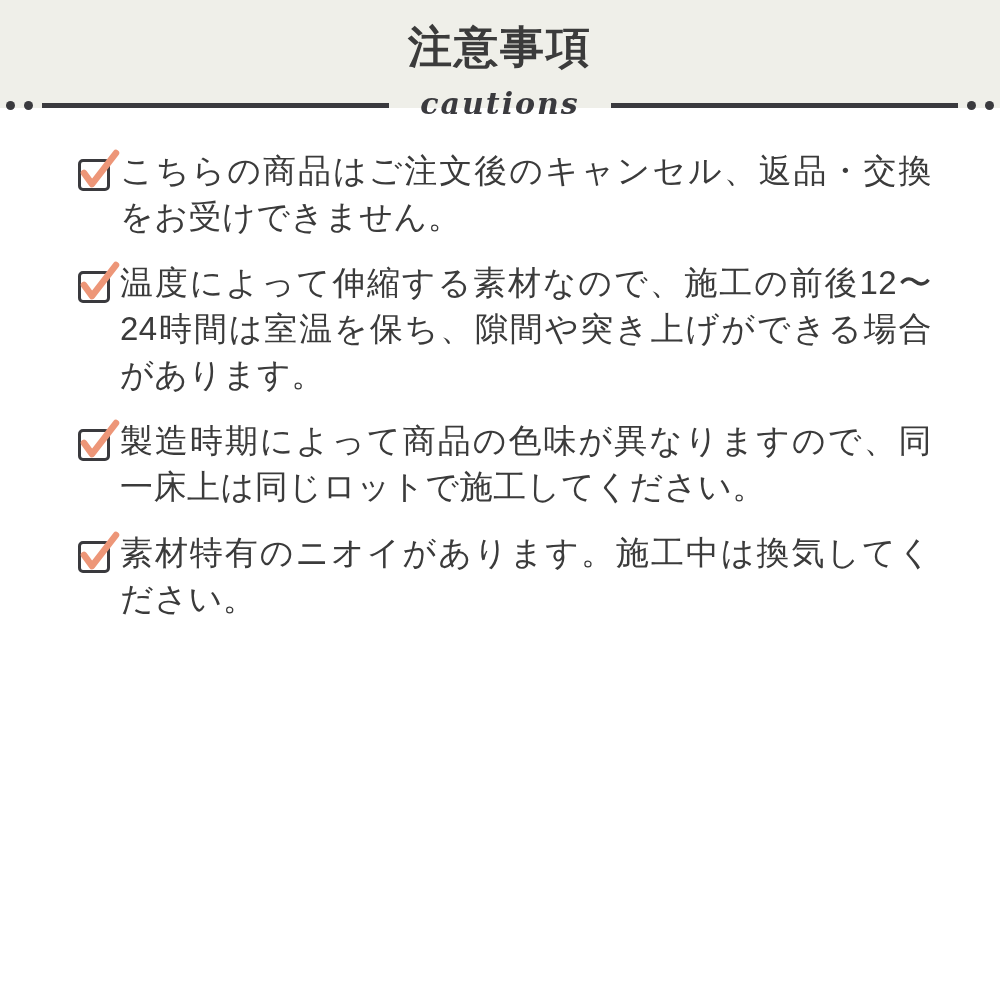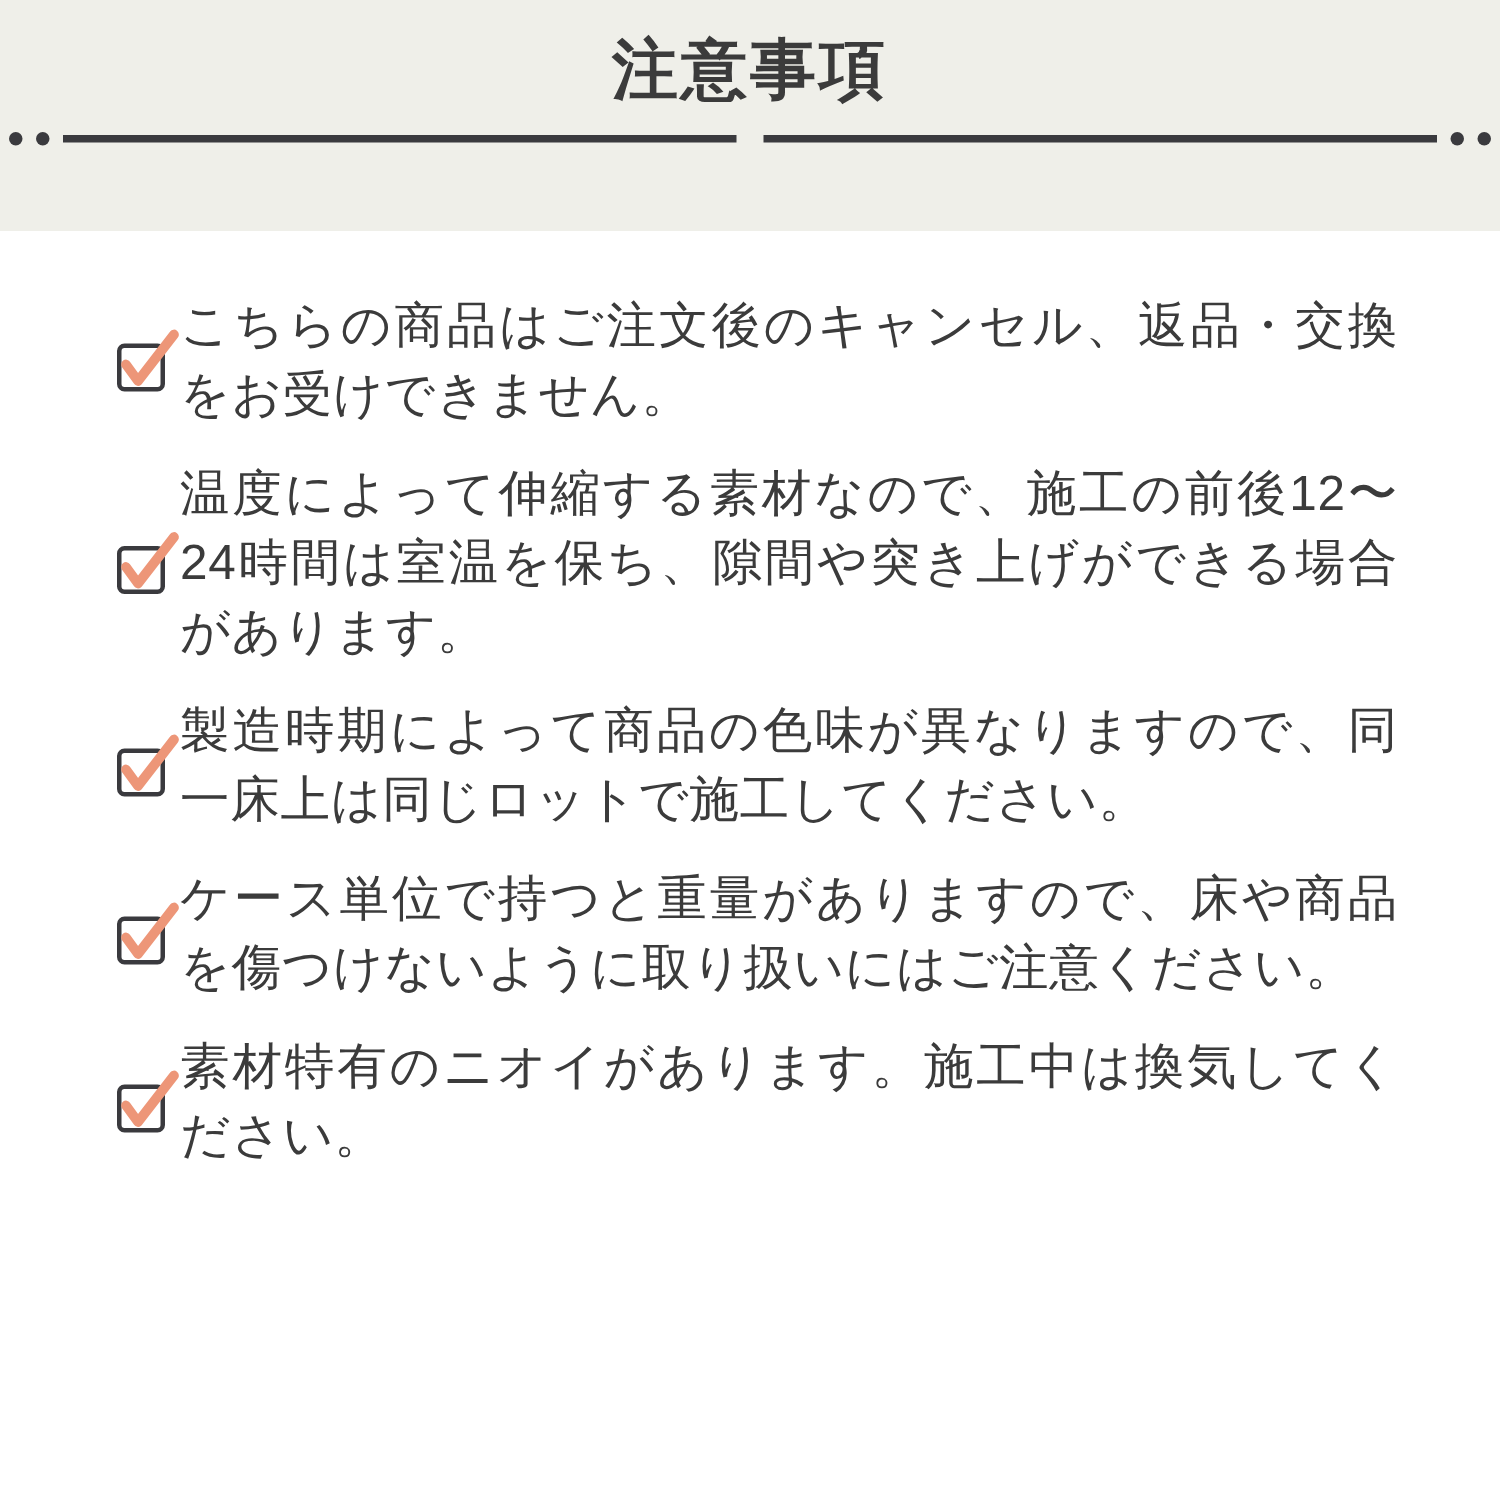--- a/index.html
+++ b/index.html
@@ -19,21 +19,21 @@
   .page {
     width: 1000px;
     height: 1000px;
     background: var(--body-background);
     overflow: hidden;
   }
 
   
   .header {
     width: 100%;
-    height: 154px;
+    height: 108px;
     background: var(--header-background);
   }
   .page-title {
     padding-top: 22px;
     text-align: center;
     font-size: 44px;
     line-height: 50px;
     font-weight: bold;
     letter-spacing: 2px;
     color: var(--text);
@@ -69,21 +69,21 @@
     margin: 0 22px;
     transform: translateY(-2px);
   }
 
   
   .caution-list {
     padding: 40px 68px 0 78px;
   }
   .caution-item {
     display: flex;
-    align-items: center;
+    align-items: flex-start;
     margin-bottom: 20px;
   }
   .checkbox {
     flex: 0 0 42px;
     width: 42px;
     margin-top: 1px;
   }
   .checkbox svg { display: block; overflow: visible; }
   .check-rect {
     fill: #ffffff;
@@ -110,20 +110,21 @@
 <body>
 
 <div class="page">
 
   <div class="header">
     <h1 class="page-title">注意事項</h1>
     <div class="divider">
       <span class="dot"></span>
       <span class="dot"></span>
       <span class="divider-line"></span>
+      <span class="subtitle">cautions</span>
       <span class="divider-line"></span>
       <span class="dot"></span>
       <span class="dot"></span>
     </div>
   </div>
 
   <div class="caution-list">
 
     <div class="caution-item">
       <span class="checkbox">
@@ -149,29 +150,20 @@
     <div class="caution-item">
       <span class="checkbox">
         <svg width="42" height="44" viewBox="0 0 42 44" xmlns="http://www.w3.org/2000/svg">
           <rect class="check-rect" x="1.5" y="11.5" width="29" height="29" rx="3.5"></rect>
           <path class="check-mark" d="M6 24 L14 35 L38 4"></path>
         </svg>
       </span>
       <p class="caution-text">製造時期によって商品の色味が異なりますので、同一床上は同じロットで施工してください。</p>
     </div>
 
-    <div class="caution-item">
-      <span class="checkbox">
-        <svg width="42" height="44" viewBox="0 0 42 44" xmlns="http://www.w3.org/2000/svg">
-          <rect class="check-rect" x="1.5" y="11.5" width="29" height="29" rx="3.5"></rect>
-          <path class="check-mark" d="M6 24 L14 35 L38 4"></path>
-        </svg>
-      </span>
-      <p class="caution-text">ケース単位で持つと重量がありますので、床や商品を傷つけないように取り扱いにはご注意ください。</p>
-    </div>
 
 
     <div class="caution-item">
       <span class="checkbox">
         <svg width="42" height="44" viewBox="0 0 42 44" xmlns="http://www.w3.org/2000/svg">
           <rect class="check-rect" x="1.5" y="11.5" width="29" height="29" rx="3.5"></rect>
           <path class="check-mark" d="M6 24 L14 35 L38 4"></path>
         </svg>
       </span>
       <p class="caution-text">素材特有のニオイがあります。施工中は換気してください。</p>

